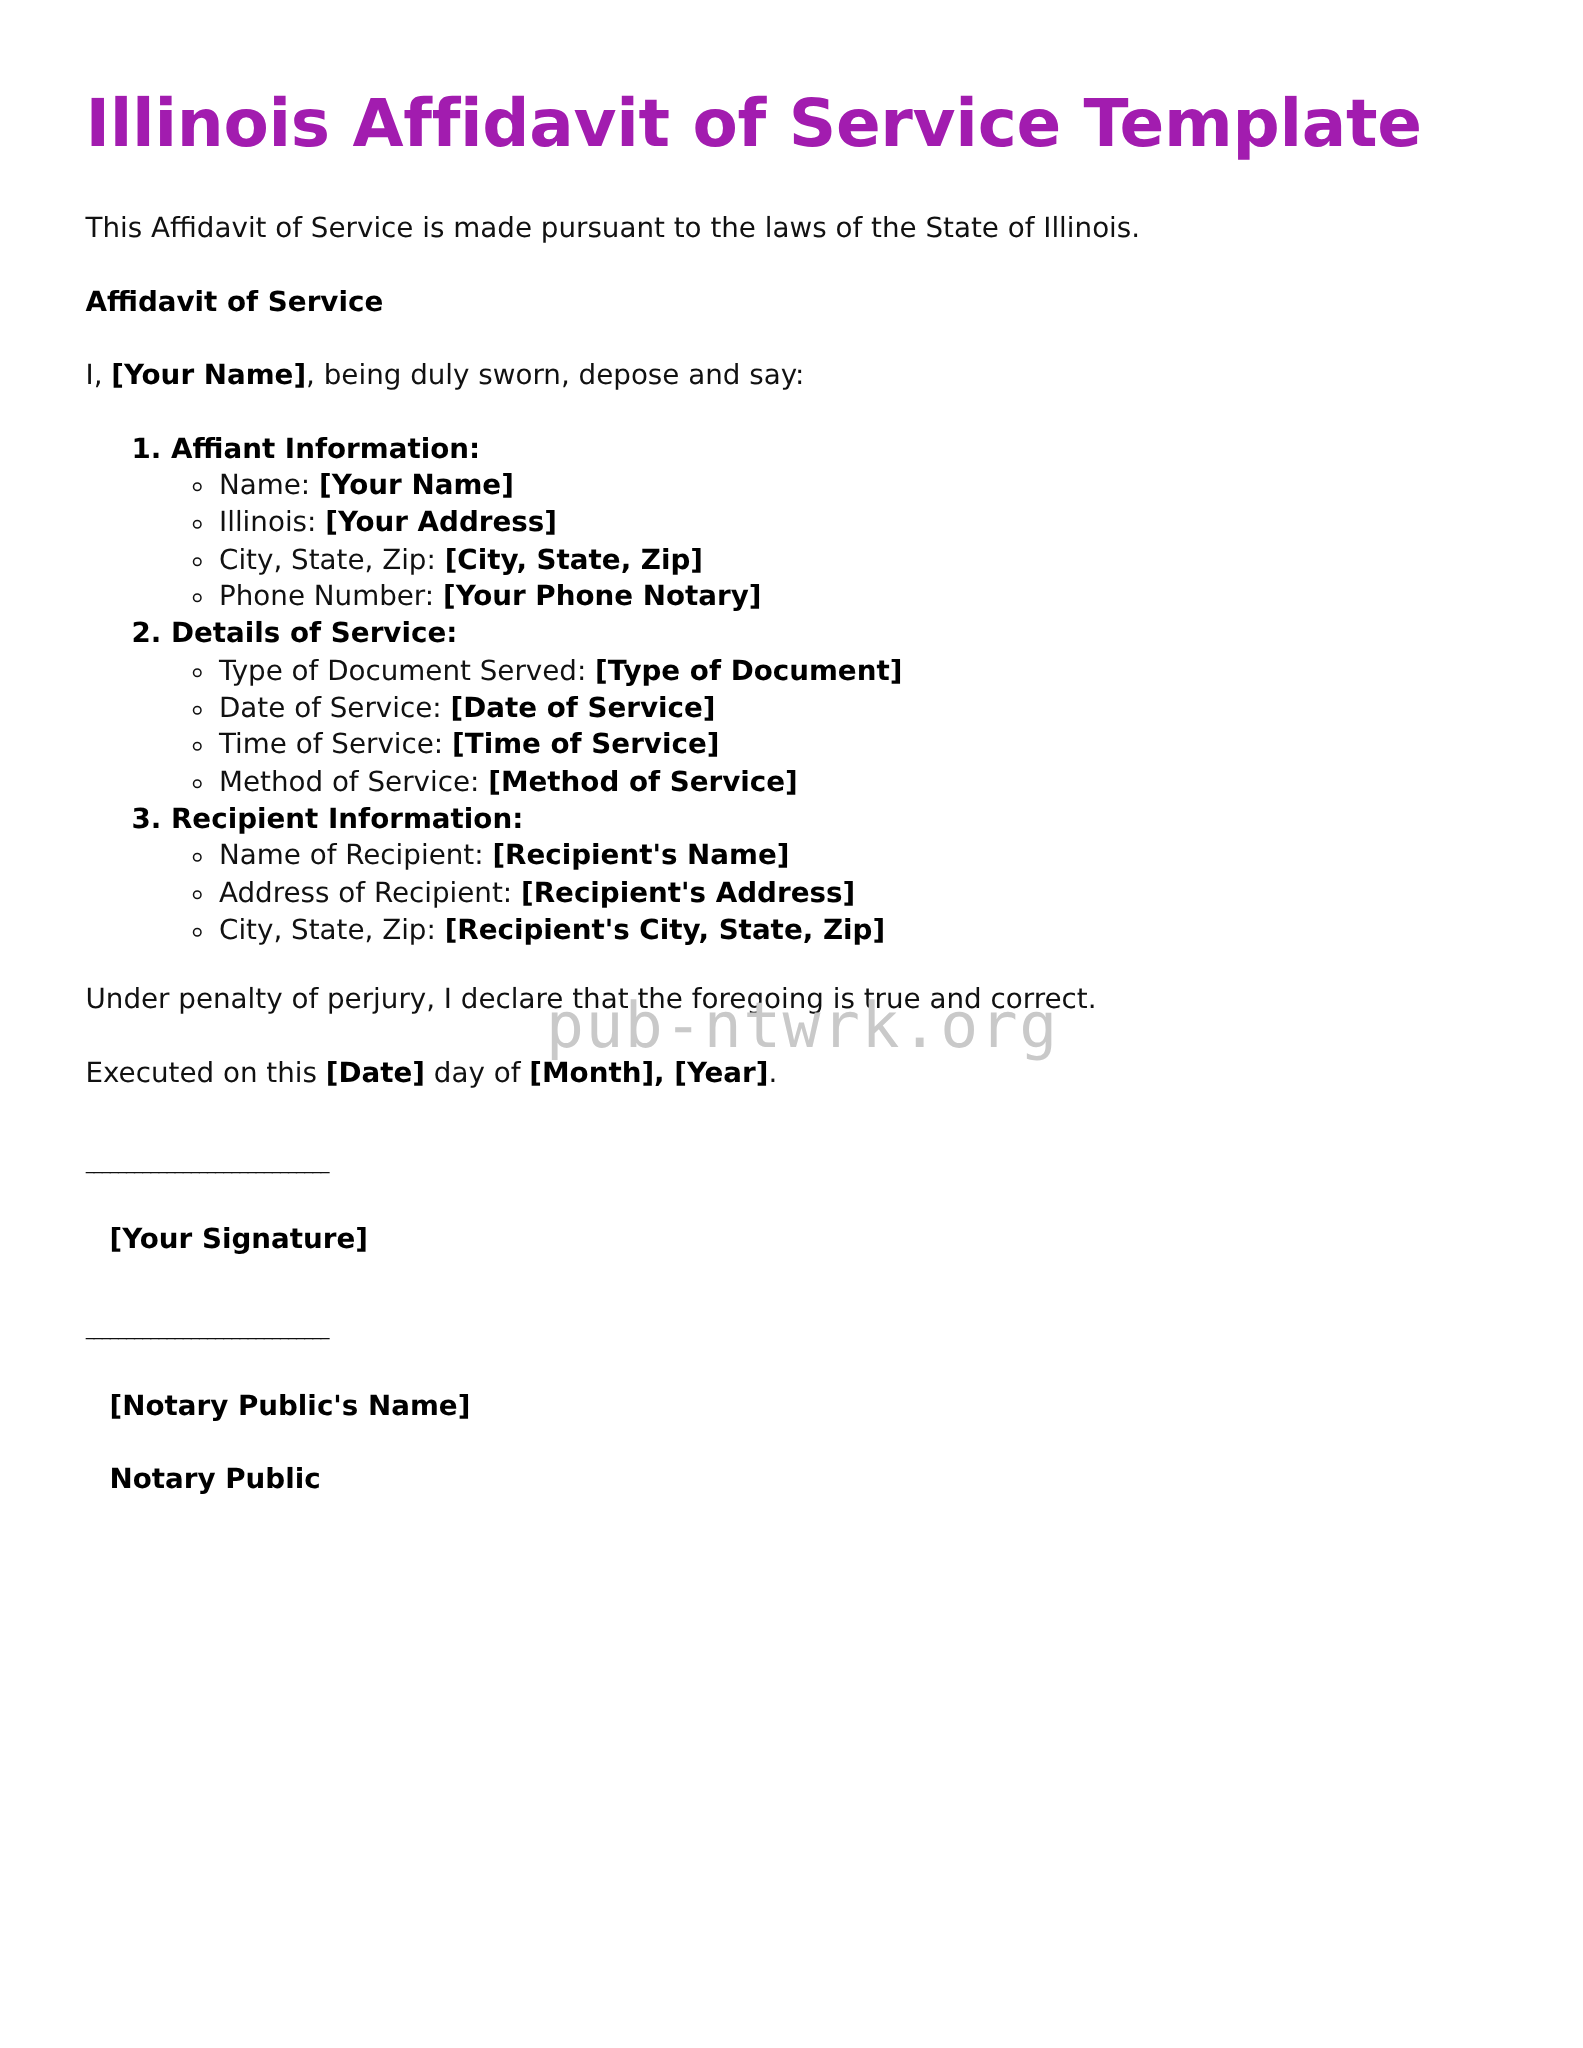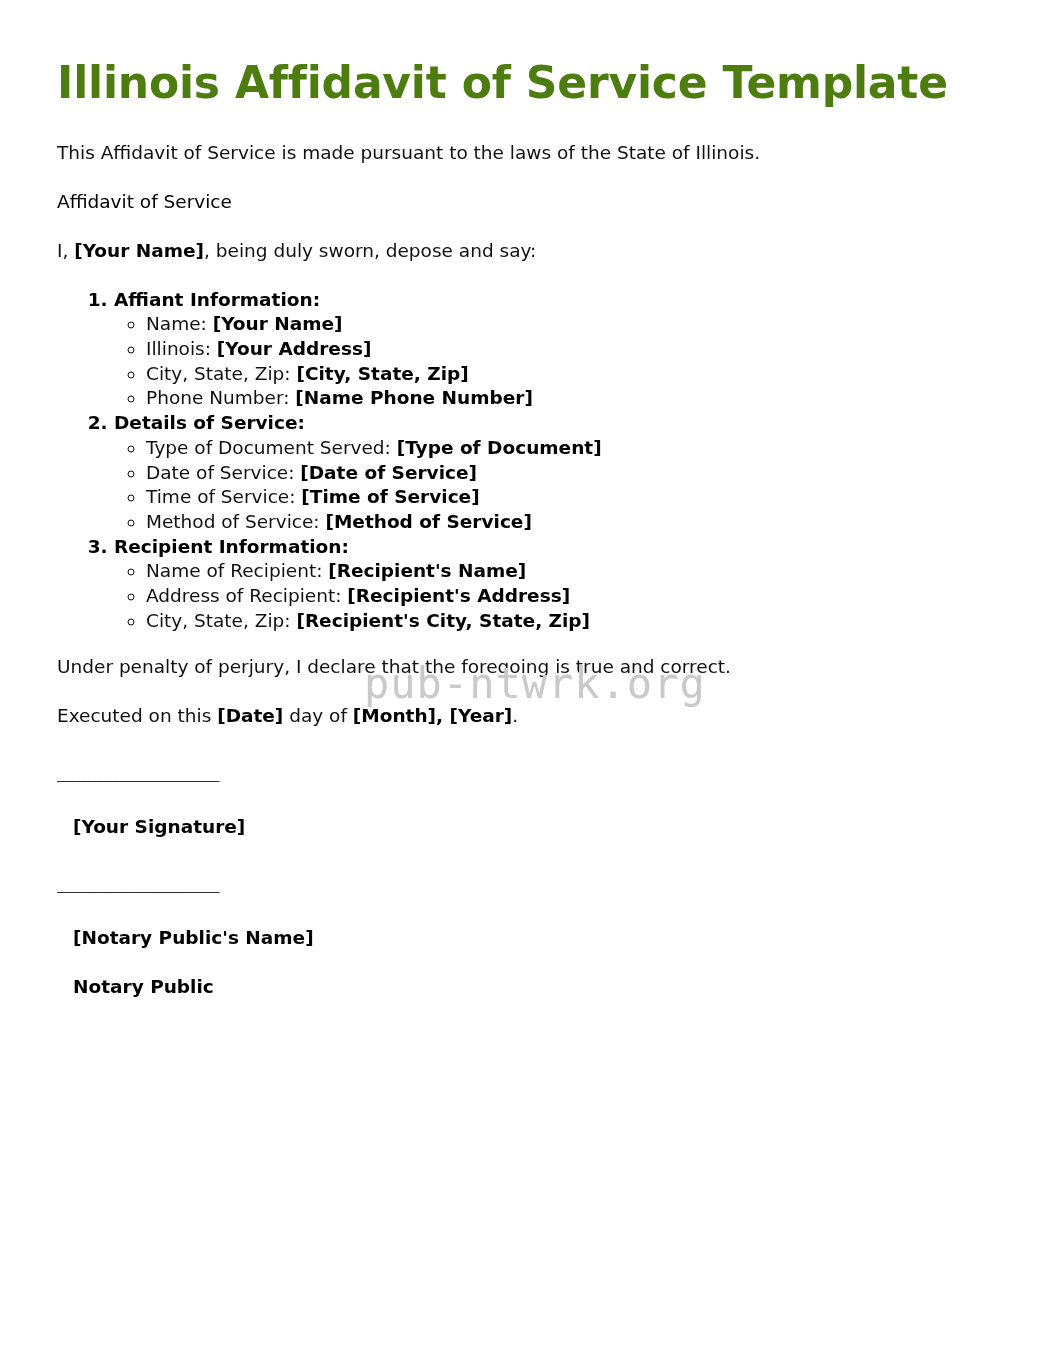--- a/index.html
+++ b/index.html
@@ -24,38 +24,38 @@
     width: 1055px;
   }
 
   
   .doc-title {
     font-size: 44px;
     font-weight: bold;
     line-height: 1.12;
     letter-spacing: -0.2px;
     margin: 0 0 34px 0;
-    color: #4d7c0f;
+    color: #a21caf;
   }
 
   
   .para {
     font-size: 18.5px;
     line-height: 1.34;
     margin: 0 0 24px 0;
     color: #111111;
   }
   .para b, .bold {
     font-weight: bold;
     color: #000;
   }
 
   .section-heading {
     font-size: 18.5px;
-    font-weight: normal;
+    font-weight: bold;
     line-height: 1.34;
     margin: 0 0 24px 0;
     color: #000;
   }
 
   
   ol.main-list {
     margin: 0 0 22px 0;
     padding-left: 57px;
     list-style-type: decimal;
@@ -140,21 +140,21 @@
   <p class="para"><span>I, </span><span class="bold">[Your Name]</span><span>, being duly sworn, depose and say:</span></p>
 
   <ol class="main-list">
 
     <li>
       <span>Affiant Information:</span>
       <ul class="sub-list">
         <li><span>Name: </span><span class="bold">[Your Name]</span></li>
         <li><span>Illinois: </span><span class="bold">[Your Address]</span></li>
         <li><span>City, State, Zip: </span><span class="bold">[City, State, Zip]</span></li>
-        <li><span>Phone Number: </span><span class="bold">[Name Phone Number]</span></li>
+        <li><span>Phone Number: </span><span class="bold">[Your Phone Notary]</span></li>
       </ul>
     </li>
 
     <li>
       <span>Details of Service:</span>
       <ul class="sub-list">
         <li><span>Type of Document Served: </span><span class="bold">[Type of Document]</span></li>
         <li><span>Date of Service: </span><span class="bold">[Date of Service]</span></li>
         <li><span>Time of Service: </span><span class="bold">[Time of Service]</span></li>
         <li><span>Method of Service: </span><span class="bold">[Method of Service]</span></li>

